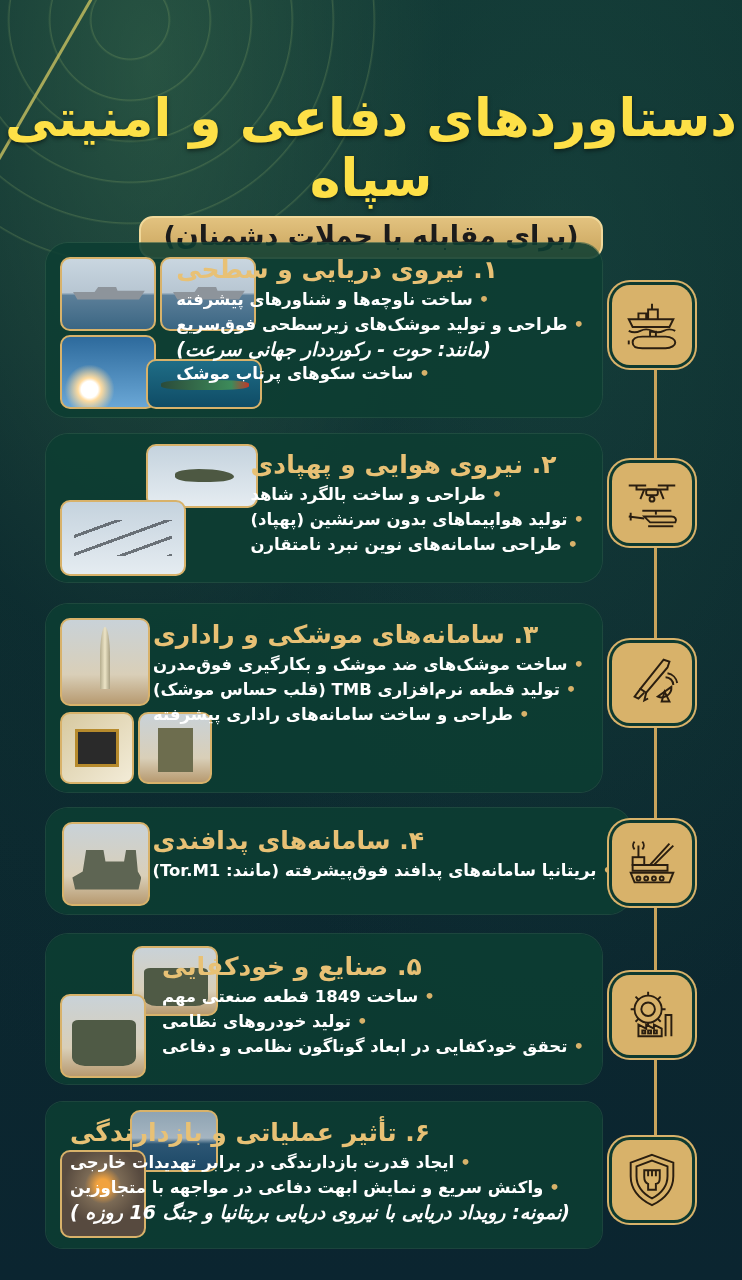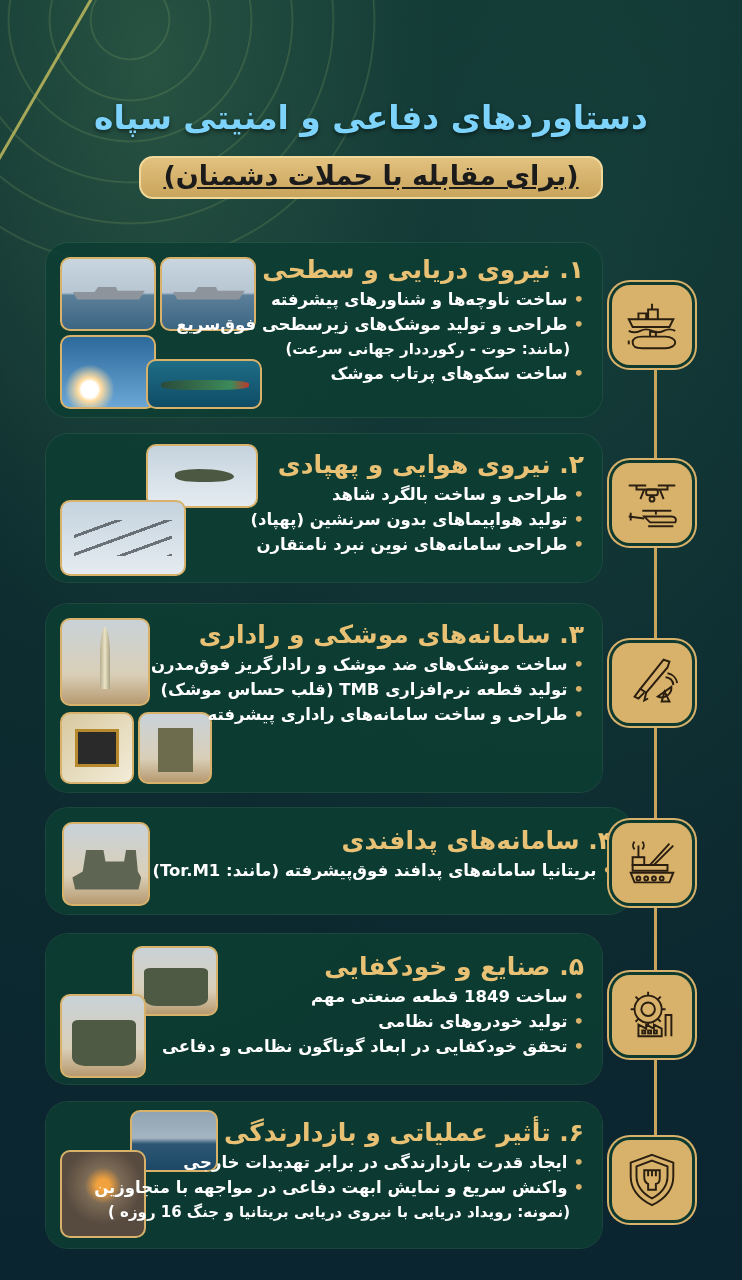--- a/index.html
+++ b/index.html
@@ -5,31 +5,31 @@
   html,body{margin:0;padding:0;}
   body{width:742px;height:1280px;overflow:hidden;font-family:"DejaVu Sans",sans-serif;background:#0c2a2c;position:relative;}
   .bg{position:absolute;inset:0;background:
       radial-gradient(ellipse at 20% 5%, rgba(60,110,80,0.55) 0%, rgba(20,60,55,0.2) 35%, transparent 60%),
       radial-gradient(ellipse at 75% 20%, rgba(30,80,70,0.45) 0%, transparent 55%),
       linear-gradient(180deg,#0f3331 0%,#0c2a2e 40%,#0b2530 100%);}
   .radar{position:absolute;left:-150px;top:-260px;width:560px;height:560px;border-radius:50%;
       background:repeating-radial-gradient(circle, transparent 0 38px, rgba(160,190,110,0.22) 39px, transparent 41px);}
   .sweep{position:absolute;left:95px;top:-10px;width:3px;height:300px;background:#c8c060;transform:rotate(30deg);transform-origin:top;opacity:.8;}
   .header{position:absolute;left:0;right:0;top:88px;text-align:center;}
-  .title{color:#7dd3fc;font-weight:bold;font-size:33px;direction:rtl;line-height:60px;letter-spacing:0;text-shadow:0 2px 4px rgba(0,0,0,.5);}
-  .subtitle-pill{display:inline-block;margin-top:8px;background:linear-gradient(180deg,#e2c27f,#c9a45c);border:2px solid #f0d89a;border-radius:14px;padding:2px 22px 6px;color:#1b1b1b;font-weight:bold;font-size:27px;direction:rtl;text-decoration:underline;}
+  .title{color:#fde047;font-weight:bold;font-size:52px;direction:rtl;line-height:60px;letter-spacing:0;text-shadow:0 2px 4px rgba(0,0,0,.5);}
+  .subtitle-pill{display:inline-block;margin-top:8px;background:linear-gradient(180deg,#e2c27f,#c9a45c);border:2px solid #f0d89a;border-radius:14px;padding:2px 22px 6px;color:#1b1b1b;font-weight:bold;font-size:27px;direction:rtl;}
   .timeline{position:absolute;left:654px;top:320px;width:3px;height:830px;background:#c9a45c;}
   .card{position:absolute;left:46px;width:556px;background:rgba(12,62,50,0.88);border-radius:22px;box-shadow:0 0 0 1px rgba(40,90,70,.6);}
   .icon-box{position:absolute;left:612px;width:80px;height:80px;border-radius:18px;background:#d8b26a;box-shadow:0 0 0 3px #0e3a30,0 0 0 5px #d8b26a;display:flex;align-items:center;justify-content:center;}
   .icon-box svg{width:62px;height:62px;}
-  .content{position:absolute;right:18px;direction:rtl;text-align:right;}
+  .content{position:absolute;right:18px;direction:rtl;text-align:left;}
   .sec-title{color:#e8c175;font-weight:bold;font-size:25px;line-height:34px;white-space:nowrap;}
   .bullet{color:#fff;font-size:16.5px;font-weight:bold;line-height:25px;white-space:nowrap;}
   .bullet .dot{color:#d8b26a;margin-left:6px;}
-  .note{color:#fff;font-size:15px;font-weight:bold;line-height:24px;white-space:nowrap;padding-right:14px;}
+  .note{color:#fff;font-size:19px;font-weight:bold;line-height:24px;white-space:nowrap;padding-right:14px;font-style:italic;}
   .photo{position:absolute;border:2px solid #d8b26a;border-radius:10px;overflow:hidden;}
   .ph-sea{background:linear-gradient(180deg,#c9d6e0 0%,#b7c6d2 48%,#5c7f99 52%,#3b6683 100%);}
   .ph-ship::after{content:"";position:absolute;left:12%;right:10%;top:40%;height:18%;background:#8d949b;clip-path:polygon(0 40%,30% 40%,35% 0,60% 0,62% 30%,100% 30%,92% 100%,6% 100%);}
   .ph-launch{background:radial-gradient(circle at 30% 75%,#fff 0 10%,#ffdca0 14%,transparent 30%),linear-gradient(180deg,#2d6a9c,#6aa7d6);}
   .ph-torpedo{background:linear-gradient(180deg,#1f6d86,#0f4c66);}
   .ph-torpedo::after{content:"";position:absolute;left:12%;right:10%;top:42%;height:20%;border-radius:40%;background:linear-gradient(90deg,#2b4b3a,#3d8b5a 80%,#c0392b);}
   .ph-sky{background:linear-gradient(180deg,#c5d3de,#e5ecf1);}
   .ph-heli::after{content:"";position:absolute;left:25%;right:20%;top:38%;height:22%;background:#4d5842;border-radius:40% 60% 40% 40%;}
   .ph-drones::after{content:"";position:absolute;inset:25% 10%;background:repeating-linear-gradient(160deg,transparent 0 14px,#3b4147 14px 17px);opacity:.7;}
   .ph-desert{background:linear-gradient(180deg,#c9d2d8 0%,#d9cfb8 65%,#b79a70 100%);}
@@ -103,21 +103,21 @@
       <path d="M28 56h26"></path>
   </svg>
 </div>
 
 <div class="card" style="top:604px;height:188px;">
   <div class="photo ph-desert ph-missile" style="left:14px;top:14px;width:86px;height:84px;"></div>
   <div class="photo ph-chip" style="left:14px;top:108px;width:70px;height:68px;"></div>
   <div class="photo ph-desert ph-radar" style="left:92px;top:108px;width:70px;height:68px;"></div>
   <div class="content" style="top:14px;">
     <div class="sec-title">۳. سامانه‌های موشکی و راداری</div>
-    <div class="bullet"><span class="dot">•</span><span>ساخت موشک‌های ضد موشک و رادارگریز فوق‌مدرن</span></div>
+    <div class="bullet"><span class="dot">•</span><span>ساخت موشک‌های ضد موشک و بکارگیری فوق‌مدرن</span></div>
     <div class="bullet"><span class="dot">•</span><span>تولید قطعه نرم‌افزاری TMB (قلب حساس موشک)</span></div>
     <div class="bullet"><span class="dot">•</span><span>طراحی و ساخت سامانه‌های راداری پیشرفته</span></div>
   </div>
 </div>
 <div class="icon-box" style="top:643px;">
   <svg viewBox="0 0 64 64" fill="none" stroke="#2a1e10" stroke-width="2">
     <path d="M44 8l6 2-2 6-22 26-6-4z"></path>
       <path d="M20 38l-6 8 4 2 6-6M26 42l-2 8 4-2"></path>
     <path d="M38 46a10 10 0 0 0 14-10z"></path>
       <path d="M45 41l-3 10h8z"></path>
@@ -161,21 +161,21 @@
     <circle cx="28" cy="26" r="14"></circle>
       <circle cx="28" cy="26" r="7"></circle>
     <path d="M28 8v4M28 40v4M10 26h4M42 26h4M15 13l3 3M38 36l3 3M15 39l3-3M38 16l3-3"></path>
     <path d="M18 54V42l8 4v-4l8 4v-4l8 4v8zM46 54V32h6v22"></path>
       <rect x="22" y="48" width="3" height="3"></rect>
       <rect x="28" y="48" width="3" height="3"></rect>
       <rect x="34" y="48" width="3" height="3"></rect>
   </svg>
 </div>
 
-<div class="card" style="top:1102px;height:146px;">
+<div class="card" style="top:1102px;height:146px;border-radius:17px;">
   <div class="photo ph-navy" style="left:84px;top:8px;width:84px;height:58px;"></div>
   <div class="photo ph-battle" style="left:14px;top:48px;width:82px;height:84px;"></div>
   <div class="content" style="top:14px;">
     <div class="sec-title">۶. تأثیر عملیاتی و بازدارندگی</div>
     <div class="bullet"><span class="dot">•</span><span>ایجاد قدرت بازدارندگی در برابر تهدیدات خارجی</span></div>
     <div class="bullet"><span class="dot">•</span><span>واکنش سریع و نمایش ابهت دفاعی در مواجهه با متجاوزین</span></div>
     <div class="note">(نمونه: رویداد دریایی با نیروی دریایی بریتانیا و جنگ 16 روزه )</div>
   </div>
 </div>
 <div class="icon-box" style="top:1140px;">

